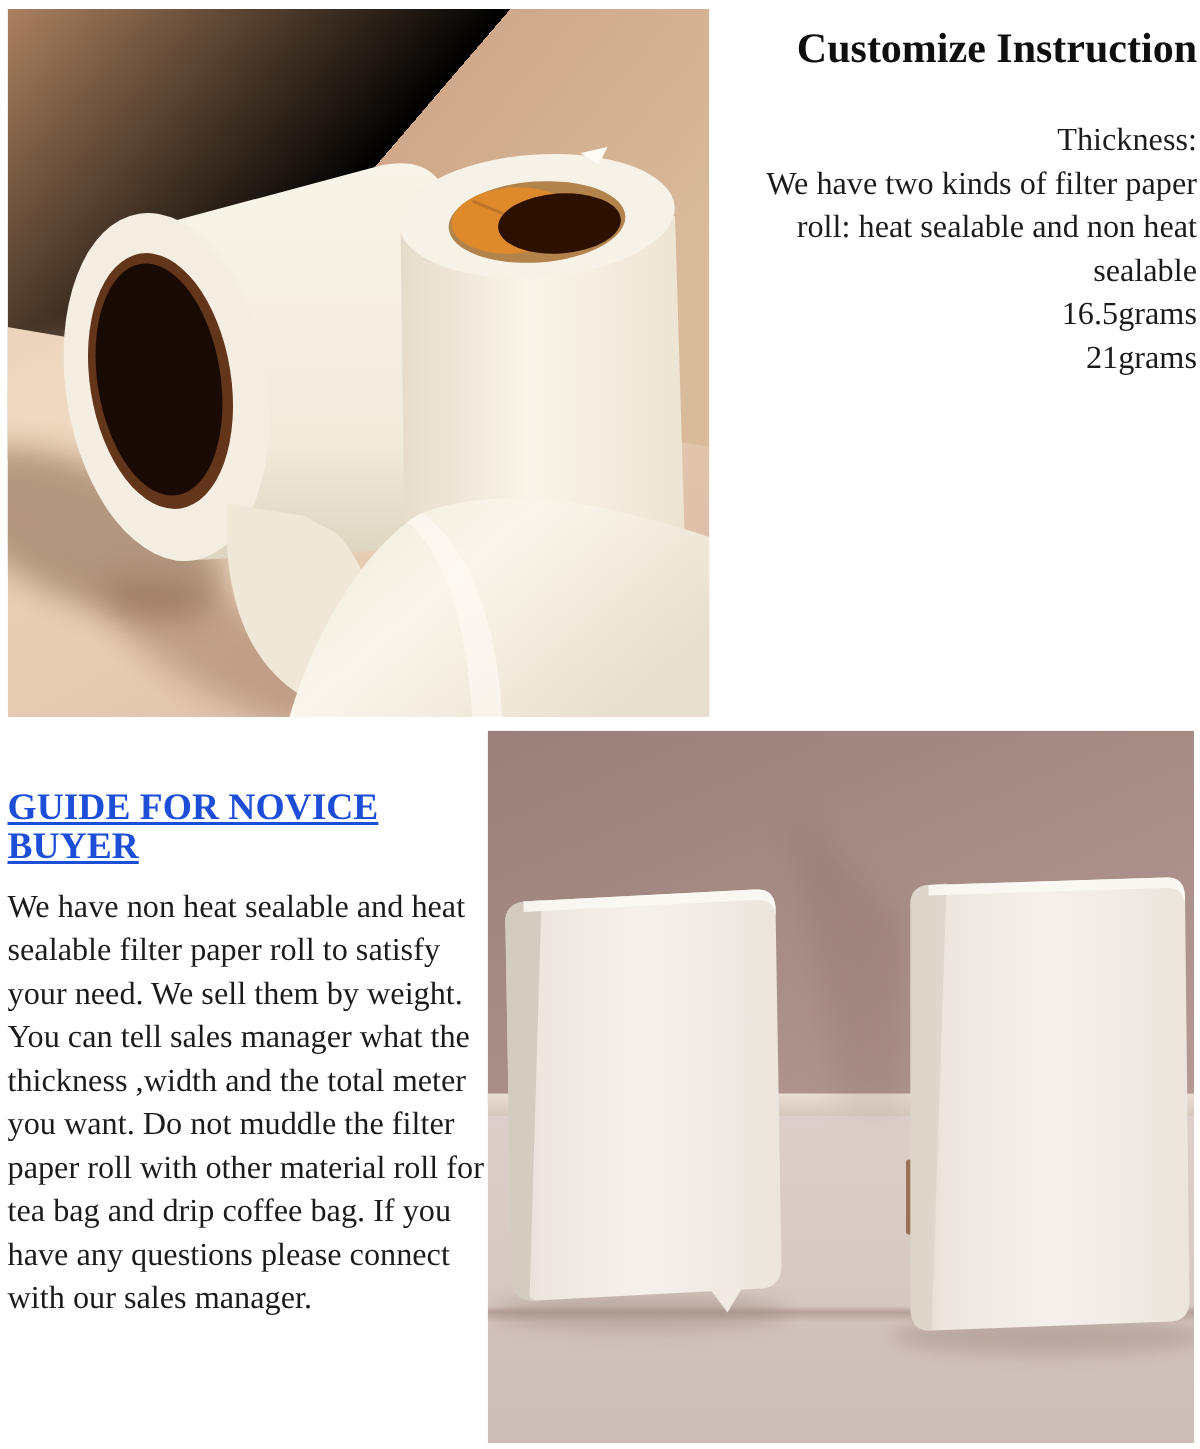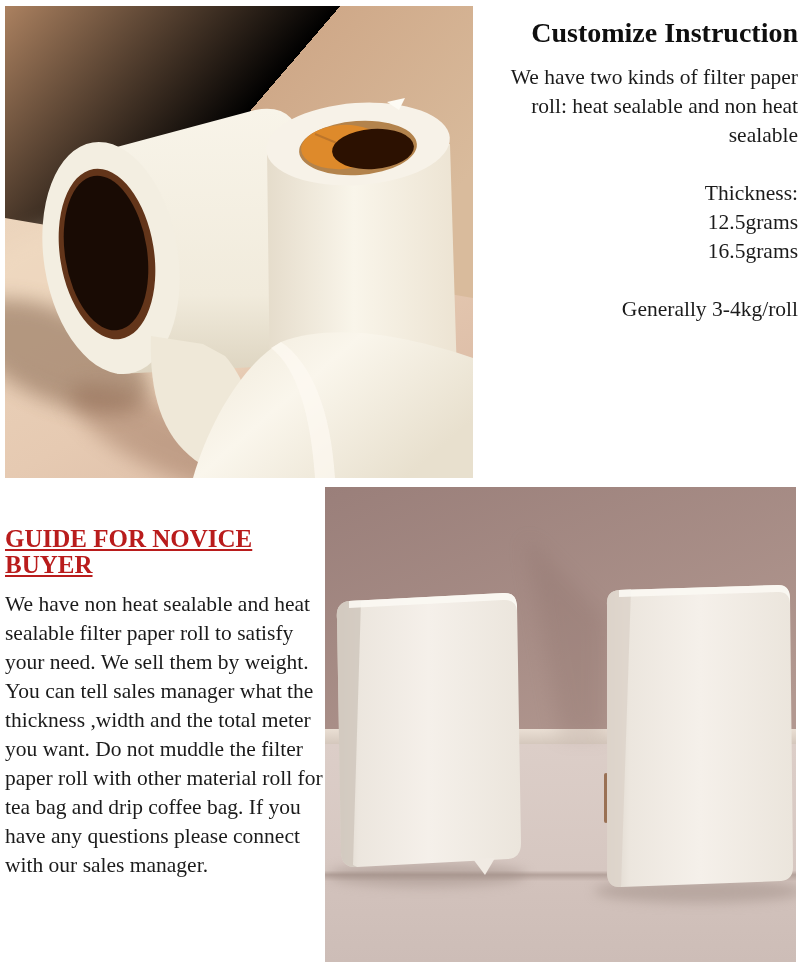--- a/index.html
+++ b/index.html
@@ -19,21 +19,21 @@
     font-size:28px;line-height:1.2;margin:0 0 13px 0;font-weight:bold;color:#0f0f0f;
   }
   .body-text{font-size:21.5px;line-height:29px;margin:0;}
   #thickness-label{margin-top:29px;}
   #thickness-list{margin:0;padding:0;list-style:none;}
   #thickness-list li{font-size:21.5px;line-height:29px;}
   #weight-note{margin-top:29px;}
 
   #col-guide{position:absolute;left:5px;top:526px;width:318px;}
   #col-guide h2{
-    font-size:25px;line-height:26px;margin:0 0 12px 0;font-weight:bold;color:#b91c1c;
+    font-size:25px;line-height:26px;margin:0 0 12px 0;font-weight:bold;color:#1d4ed8;
     text-decoration:underline;text-underline-offset:2px;
   }
 </style>
 </head>
 <body>
 
 <figure class="photo" id="photo-top" role="img" style="margin:0;" aria-label="Three white filter paper rolls on a beige backdrop, one lying on its side, one standing with orange cardboard core, paper unrolling toward viewer">
   <svg viewBox="0 0 468 472" preserveAspectRatio="none">
     <defs>
       <linearGradient id="t-wall" x1="0" y1="0" x2="1" y2="0.55">
@@ -101,27 +101,26 @@
 
     <g>
       <path d="M188,472 C204,416 238,358 276,336 C330,316 402,330 468,352 L468,472 Z" fill="url(#t-sheet)"></path>
       <path d="M276,336 C306,356 326,404 330,472 L310,472 C306,410 292,362 266,342 Z" fill="#fdfaf2" opacity="0.7"></path>
     </g>
   </svg>
 </figure>
 
 <section id="col-customize">
   <h1>Customize Instruction</h1>
+  <p class="body-text" id="thickness-label">Thickness:</p>
   <p class="body-text">We have two kinds of filter paper roll: heat sealable and non heat sealable</p>
-  <p class="body-text" id="thickness-label">Thickness:</p>
   <ul id="thickness-list">
-    <li>12.5grams</li>
     <li>16.5grams</li>
+    <li>21grams</li>
   </ul>
-  <p class="body-text" id="weight-note">Generally 3-4kg/roll</p>
 </section>
 
 <section id="col-guide">
   <h2>GUIDE FOR NOVICE BUYER</h2>
   <p class="body-text">We have non heat sealable and heat sealable filter paper roll to satisfy your need. We sell them by weight. You can tell sales manager what the thickness ,width and the total meter you want. Do not muddle the filter paper roll with other material roll for tea bag and drip coffee bag. If you have any questions please connect with our sales manager.</p>
 </section>
 
 <figure class="photo" id="photo-bottom" role="img" style="margin:0;" aria-label="Two white filter paper rolls side by side on a white ledge against a mauve wall">
   <svg viewBox="0 0 471 475" preserveAspectRatio="none">
     <defs>

